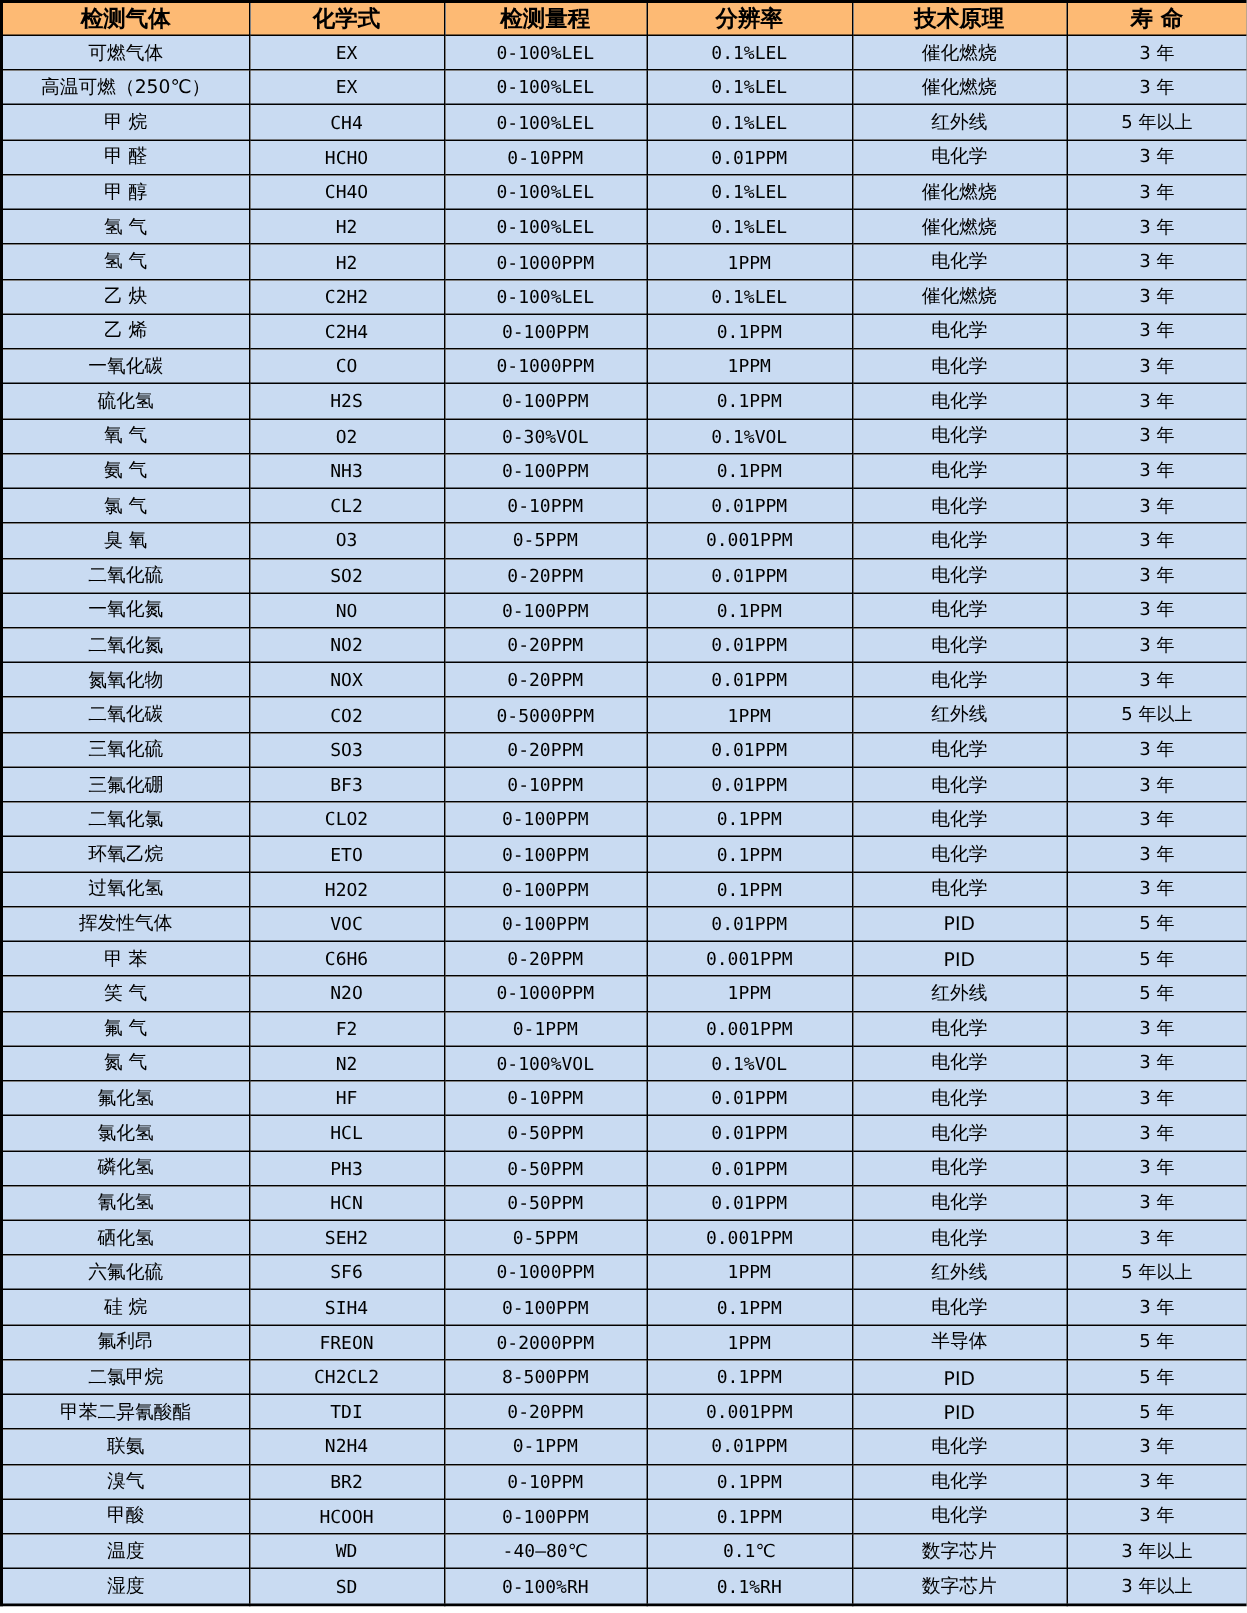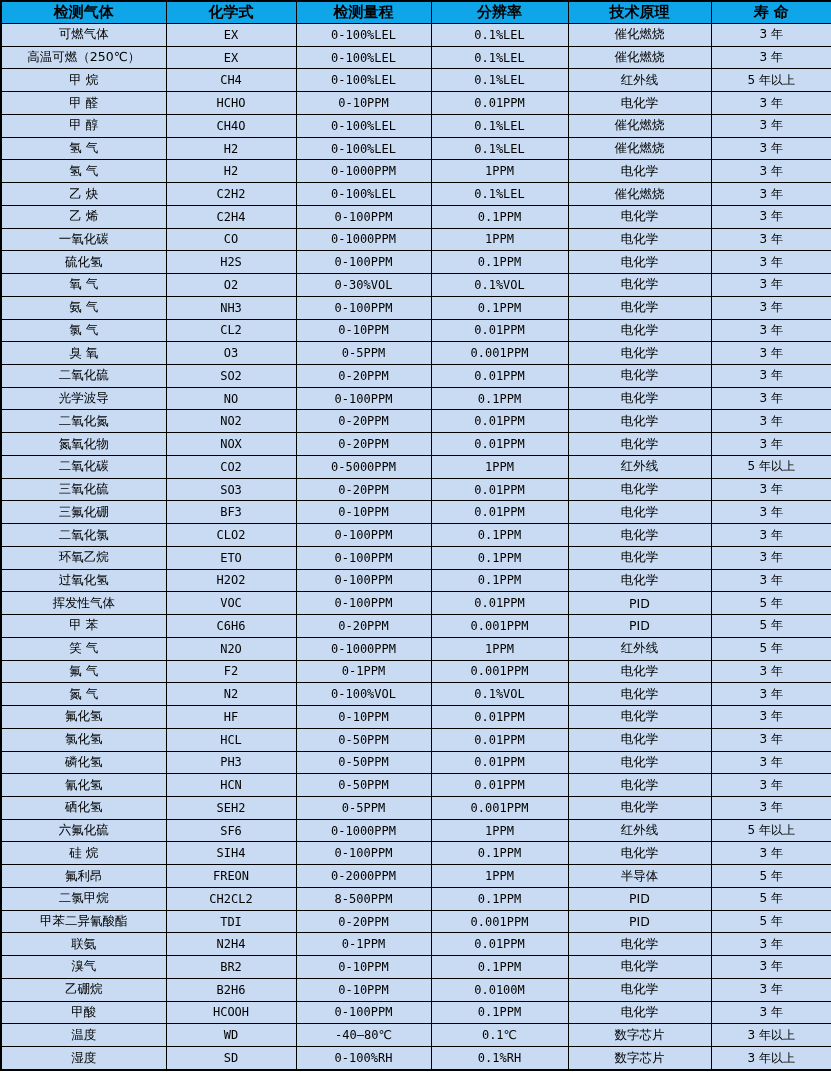--- a/index.html
+++ b/index.html
@@ -19,21 +19,21 @@
   table.spec th, table.spec td {
     border: 1px solid #000000;
     text-align: center;
     vertical-align: middle;
     padding: 0 2px;
     overflow: hidden;
     white-space: nowrap;
     color: #000000;
   }
   table.spec th {
-    background: #0ea5e9;
+    background: #fdba74;
     font-size: 15px;
     font-weight: bold;
     height: 21px;
     font-family: "DejaVu Sans", "Liberation Sans", sans-serif;
   }
   table.spec td {
     background: #c9dbf2;
     font-size: 12px;
     font-family: "DejaVu Sans Mono", "DejaVu Sans", monospace;
   }
@@ -193,21 +193,21 @@
       </tr>
       <tr>
         <td class="c0">二氧化硫</td>
         <td class="c1">SO2</td>
         <td class="c2">0-20PPM</td>
         <td class="c3">0.01PPM</td>
         <td class="c4">电化学</td>
         <td class="c5">3 年</td>
       </tr>
       <tr>
-        <td class="c0">光学波导</td>
+        <td class="c0">一氧化氮</td>
         <td class="c1">NO</td>
         <td class="c2">0-100PPM</td>
         <td class="c3">0.1PPM</td>
         <td class="c4">电化学</td>
         <td class="c5">3 年</td>
       </tr>
       <tr>
         <td class="c0">二氧化氮</td>
         <td class="c1">NO2</td>
         <td class="c2">0-20PPM</td>
@@ -397,28 +397,20 @@
         <td class="c2">0-1PPM</td>
         <td class="c3">0.01PPM</td>
         <td class="c4">电化学</td>
         <td class="c5">3 年</td>
       </tr>
       <tr>
         <td class="c0">溴气</td>
         <td class="c1">BR2</td>
         <td class="c2">0-10PPM</td>
         <td class="c3">0.1PPM</td>
-        <td class="c4">电化学</td>
-        <td class="c5">3 年</td>
-      </tr>
-      <tr>
-        <td class="c0">乙硼烷</td>
-        <td class="c1">B2H6</td>
-        <td class="c2">0-10PPM</td>
-        <td class="c3">0.0100M</td>
         <td class="c4">电化学</td>
         <td class="c5">3 年</td>
       </tr>
       <tr>
         <td class="c0">甲酸</td>
         <td class="c1">HCOOH</td>
         <td class="c2">0-100PPM</td>
         <td class="c3">0.1PPM</td>
         <td class="c4">电化学</td>
         <td class="c5">3 年</td>

